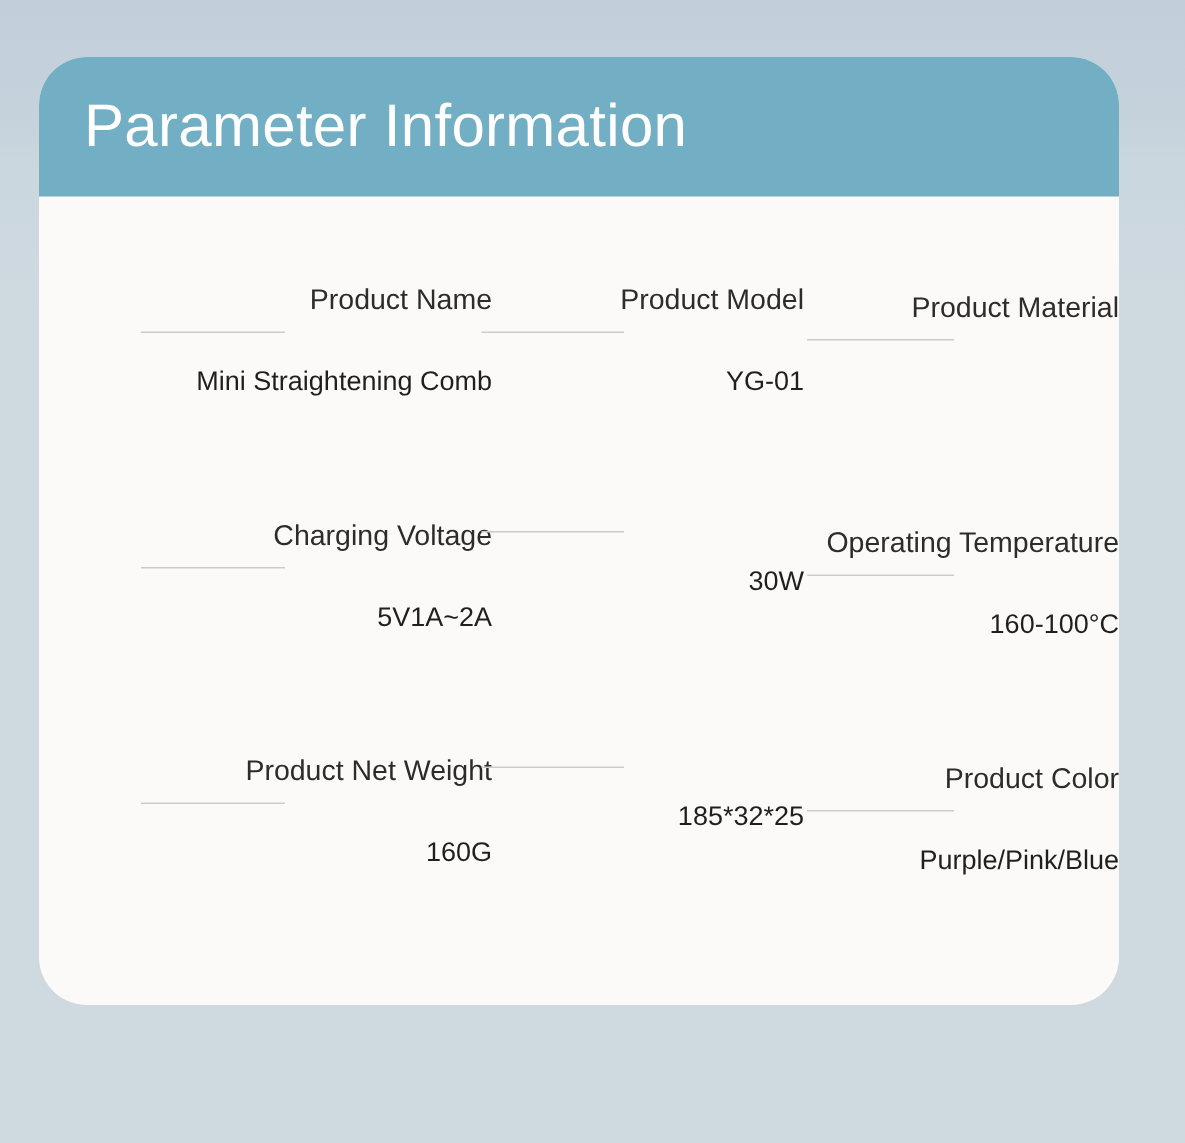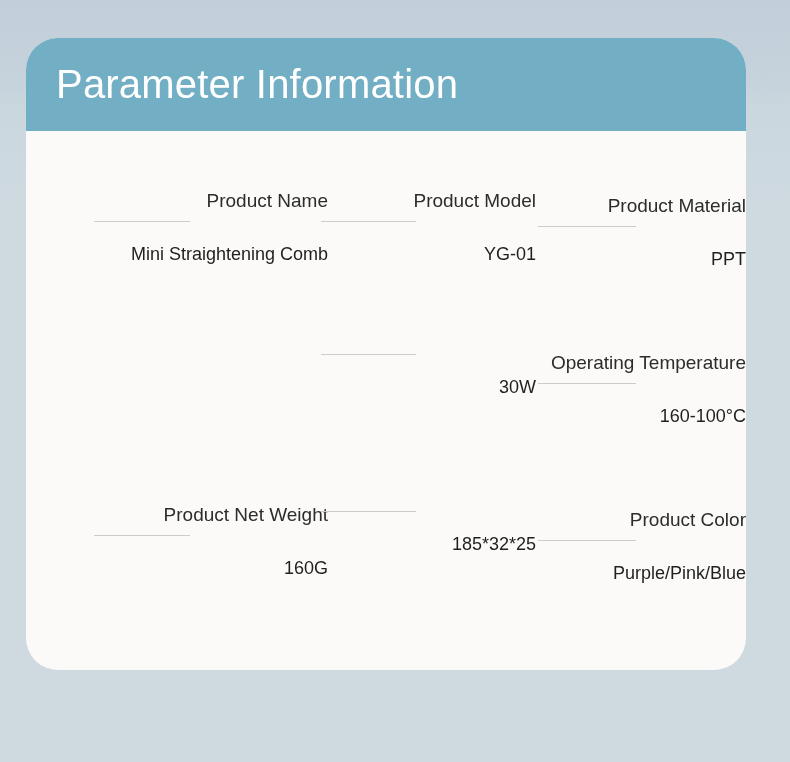--- a/index.html
+++ b/index.html
@@ -154,25 +154,29 @@
           <span class="spec-value">Mini Straightening Comb</span>
         </div>
         <div class="spec-cell c1">
           <span class="spec-label">Product Model</span>
           <span class="spec-underline"></span>
           <span class="spec-value">YG-01</span>
         </div>
         <div class="spec-cell c2">
           <span class="spec-label">Product Material</span>
           <span class="spec-underline"></span>
-          <span class="spec-value">PPT</span>
         </div>
       </div>
 
       <div class="spec-row r1">
+        <div class="spec-cell c0">
+          <span class="spec-label">Charging Voltage</span>
+          <span class="spec-underline"></span>
+          <span class="spec-value">5V1A~2A</span>
+        </div>
         <div class="spec-cell c1">
           <span class="spec-underline"></span>
           <span class="spec-value">30W</span>
         </div>
         <div class="spec-cell c2">
           <span class="spec-label">Operating Temperature</span>
           <span class="spec-underline"></span>
           <span class="spec-value">160-100°C</span>
         </div>
       </div>

